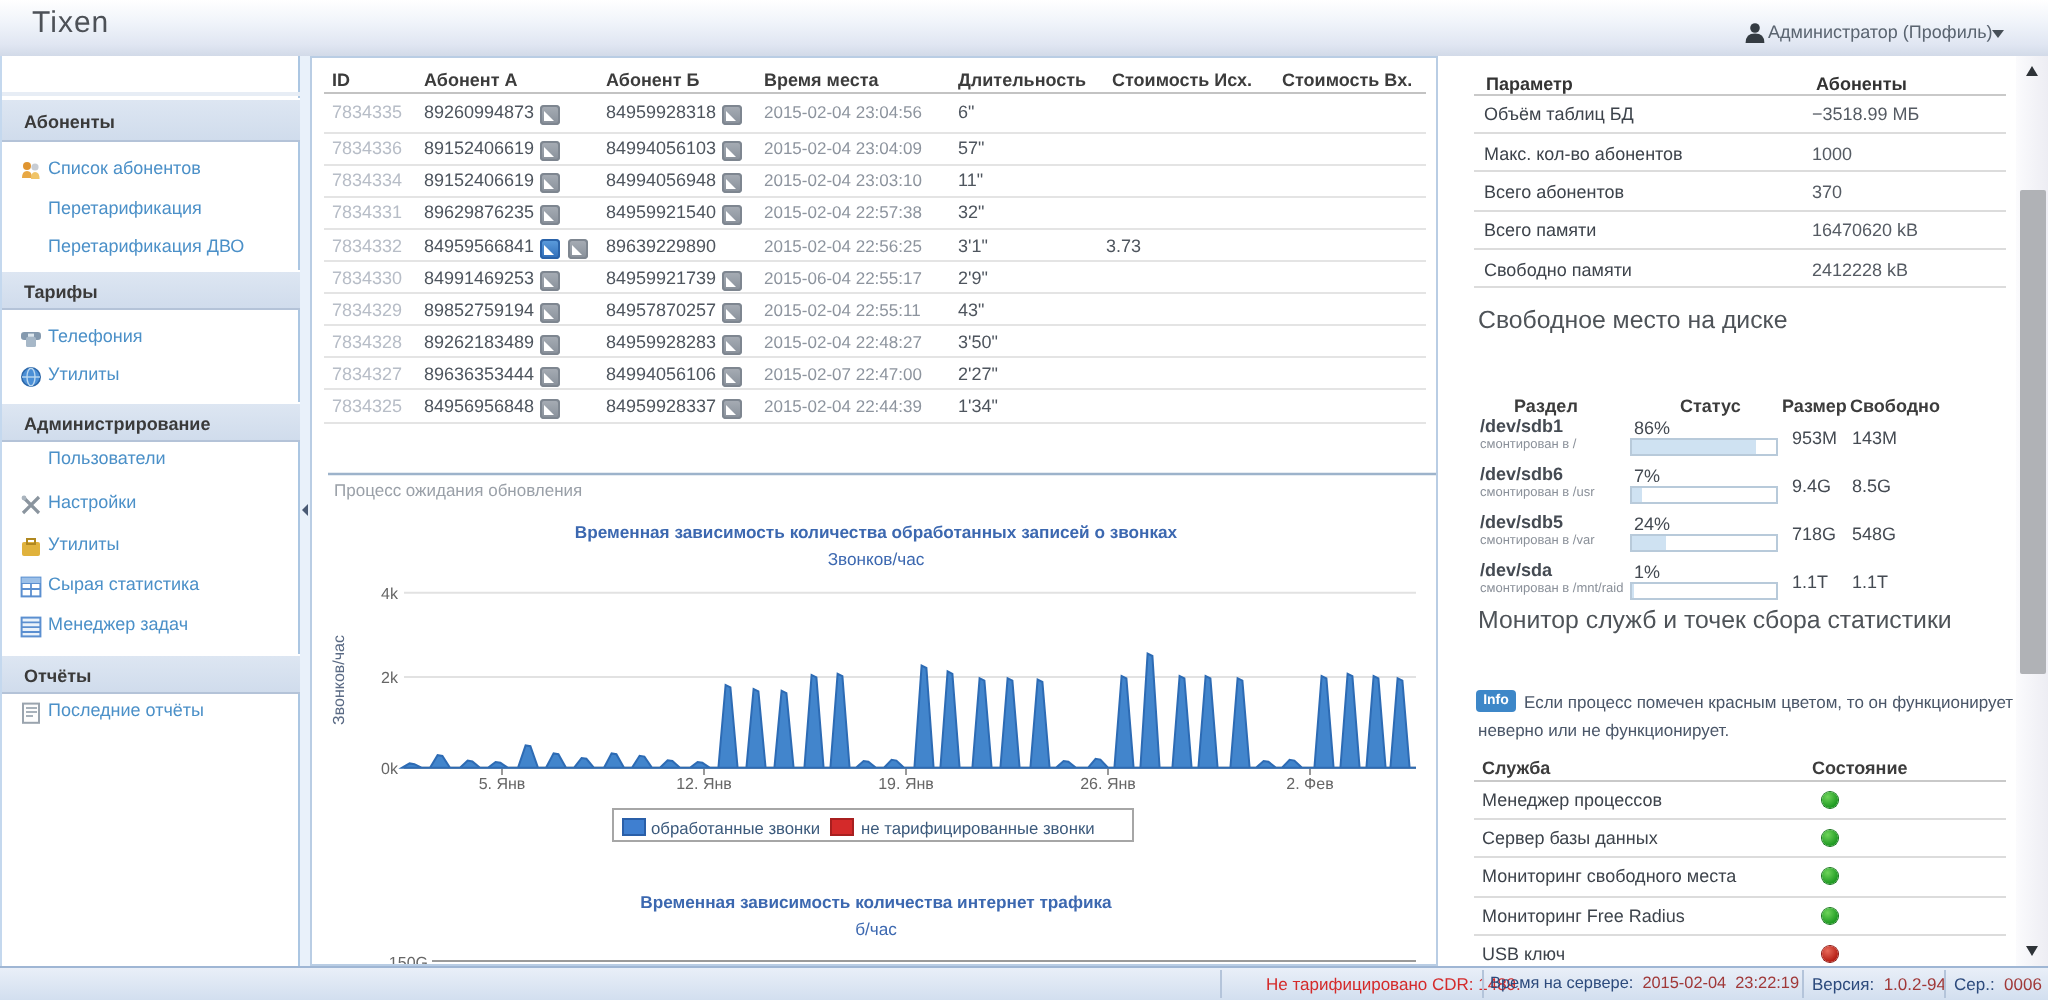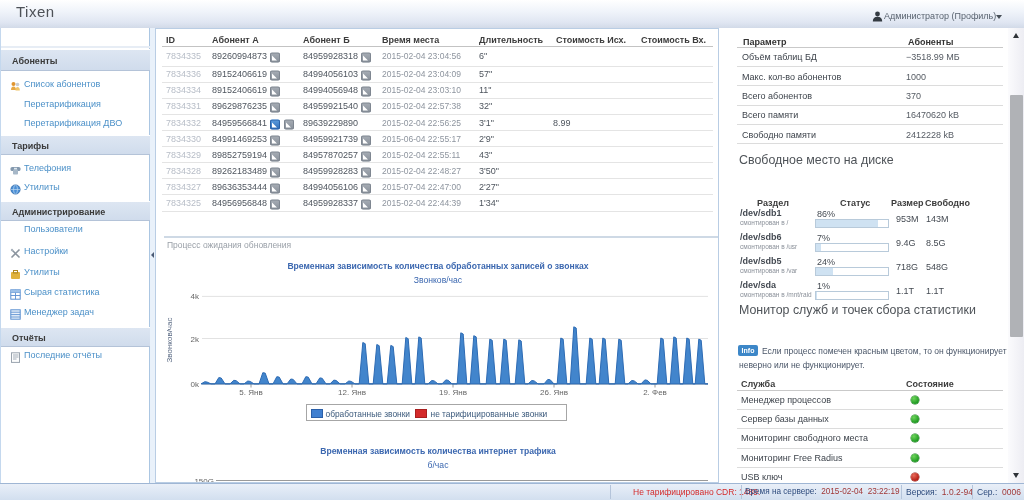--- a/index.html
+++ b/index.html
@@ -230,21 +230,21 @@
     <span class="tc" style="left:478px"></span>
   </div>
 <div class="trow" style="top:115.2px;height:15.8px">
     <span class="tid">7834332</span>
     <span class="tc" style="left:50px">84959566841</span>
     <span class="pic b" style="left:108px"></span>
     <span class="pic" style="left:122px"></span>
     <span class="tc" style="left:141px">89639229890</span>
     <span class="tts" style="left:220px">2015-02-04 22:56:25</span>
     <span class="tc" style="left:317px">3'1"</span>
-    <span class="tc" style="left:391px">8.99</span>
+    <span class="tc" style="left:391px">3.73</span>
     <span class="tc" style="left:478px"></span>
   </div>
 <div class="trow" style="top:131.0px;height:16.3px">
     <span class="tid">7834330</span>
     <span class="tc" style="left:50px">84991469253</span>
     <span class="pic" style="left:108px"></span>
     <span class="tc" style="left:141px">84959921739</span>
     <span class="pic" style="left:199px"></span>
     <span class="tts" style="left:220px">2015-06-04 22:55:17</span>
     <span class="tc" style="left:317px">2'9"</span>
@@ -272,21 +272,21 @@
     <span class="tc" style="left:317px">3'50"</span>
     <span class="tc" style="left:391px"></span>
     <span class="tc" style="left:478px"></span>
   </div>
 <div class="trow" style="top:179.5px;height:15.9px">
     <span class="tid">7834327</span>
     <span class="tc" style="left:50px">89636353444</span>
     <span class="pic" style="left:108px"></span>
     <span class="tc" style="left:141px">84994056106</span>
     <span class="pic" style="left:199px"></span>
-    <span class="tts" style="left:220px">2015-07-04 22:47:00</span>
+    <span class="tts" style="left:220px">2015-02-07 22:47:00</span>
     <span class="tc" style="left:317px">2'27"</span>
     <span class="tc" style="left:391px"></span>
     <span class="tc" style="left:478px"></span>
   </div>
 <div class="trow" style="top:195.4px;height:16.3px">
     <span class="tid">7834325</span>
     <span class="tc" style="left:50px">84956956848</span>
     <span class="pic" style="left:108px"></span>
     <span class="tc" style="left:141px">84959928337</span>
     <span class="pic" style="left:199px"></span>

